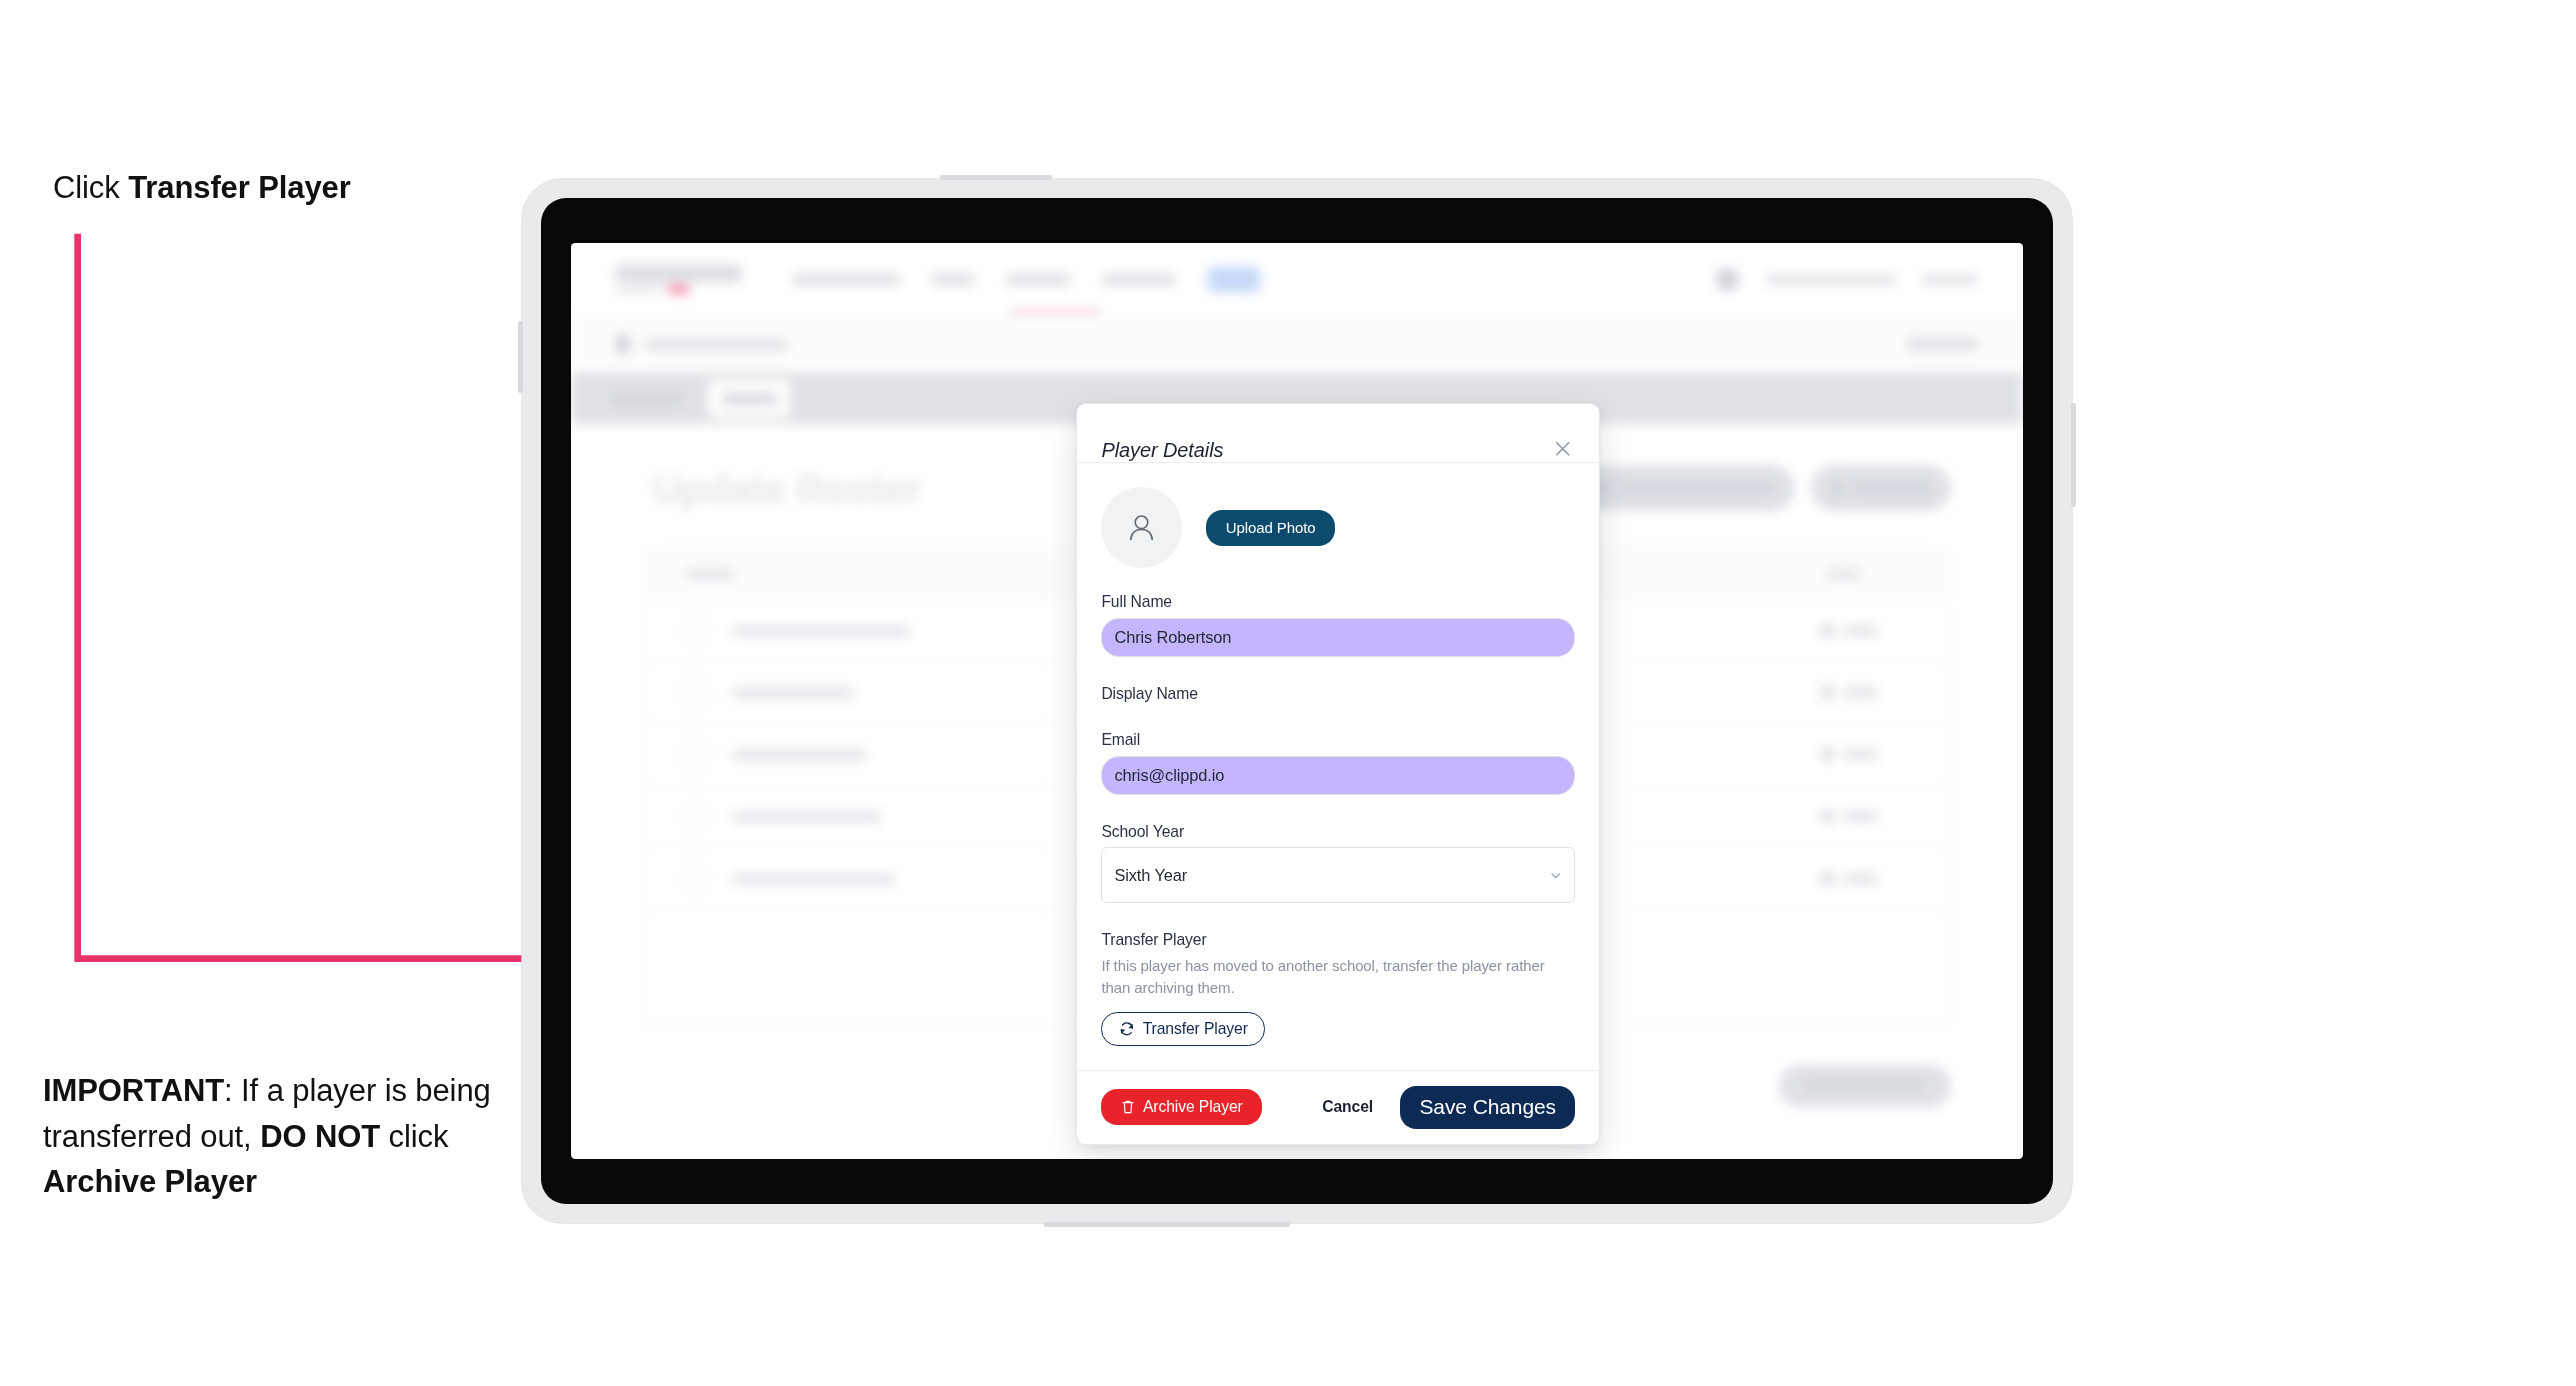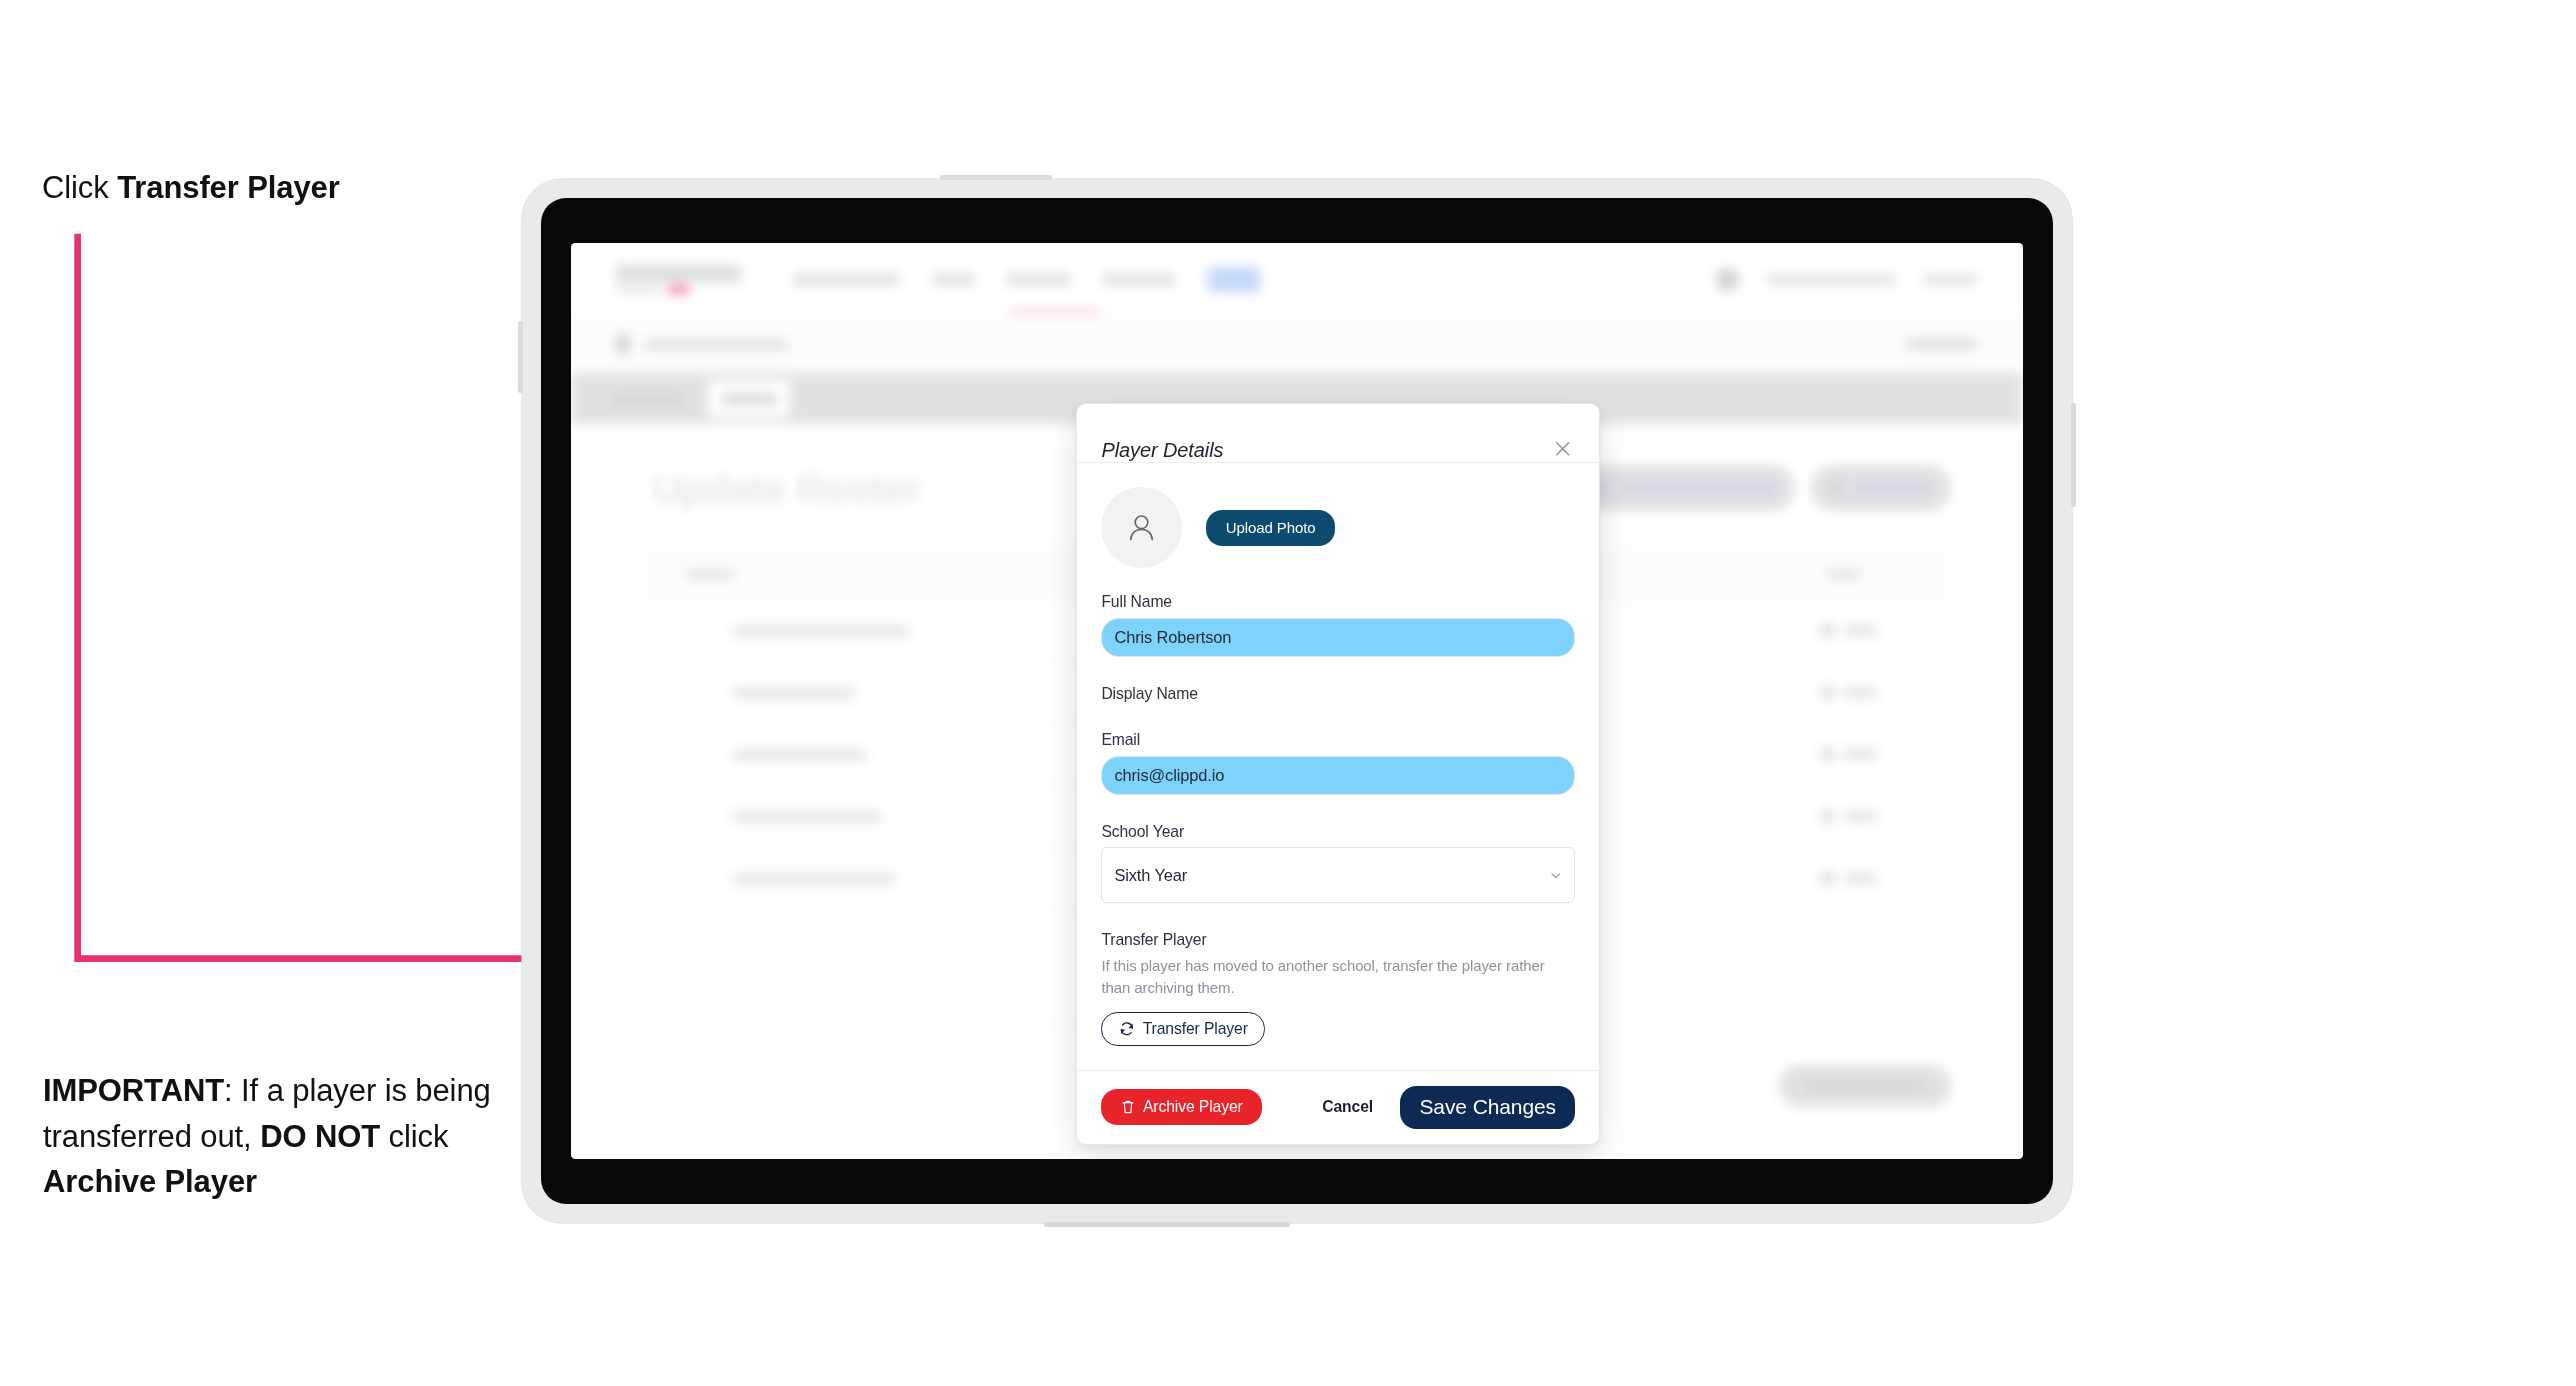--- a/index.html
+++ b/index.html
@@ -11,21 +11,21 @@
     width: 2576px;
     height: 1386px;
     position: relative;
     font-family: "Liberation Sans", sans-serif;
     overflow: hidden;
   }
 
   
   .anno-top {
     position: absolute;
-    left: 42px;
+    left: 53px;
     top: 170px;
     font-size: 31px;
     color: #111111;
     letter-spacing: -0.1px;
     white-space: nowrap;
   }
   .anno-bottom {
     position: absolute;
     left: 43px;
     top: 1068px;
@@ -231,21 +231,21 @@
   .field { margin-bottom: 28px; }
   .field-label {
     font-size: 15.7px; color: #2a3244; margin-bottom: 6.7px; display: block; letter-spacing: -0.1px;
   }
   .field-input {
     width: 100%; box-sizing: border-box;
     height: 39px; padding: 0 12px;
     border: 0.7px solid #dfe2e7; border-radius: 18px;
     font-size: 16.4px; color: #222a38;
     font-family: "Liberation Sans", sans-serif;
-    background: #7dd3fc; outline: none; letter-spacing: -0.1px;
+    background: #c4b5fd; outline: none; letter-spacing: -0.1px;
   }
   .field-select {
     width: 100%; box-sizing: border-box;
     height: 56px; padding: 0 12px;
     border: 0.7px solid #dfe2e7; border-radius: 6px;
     font-size: 16.4px; color: #222a38;
     background: #ffffff;
     display: flex; align-items: center; justify-content: space-between;
     cursor: pointer; letter-spacing: -0.1px;
   }

